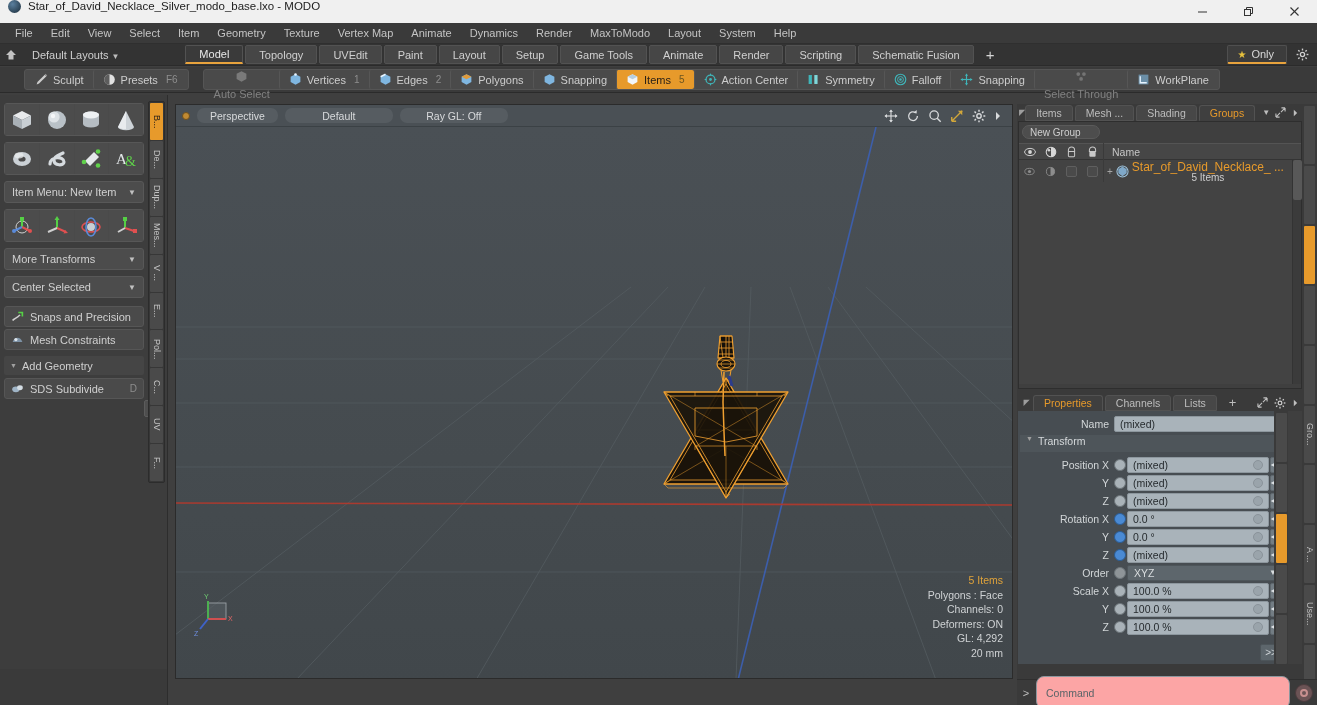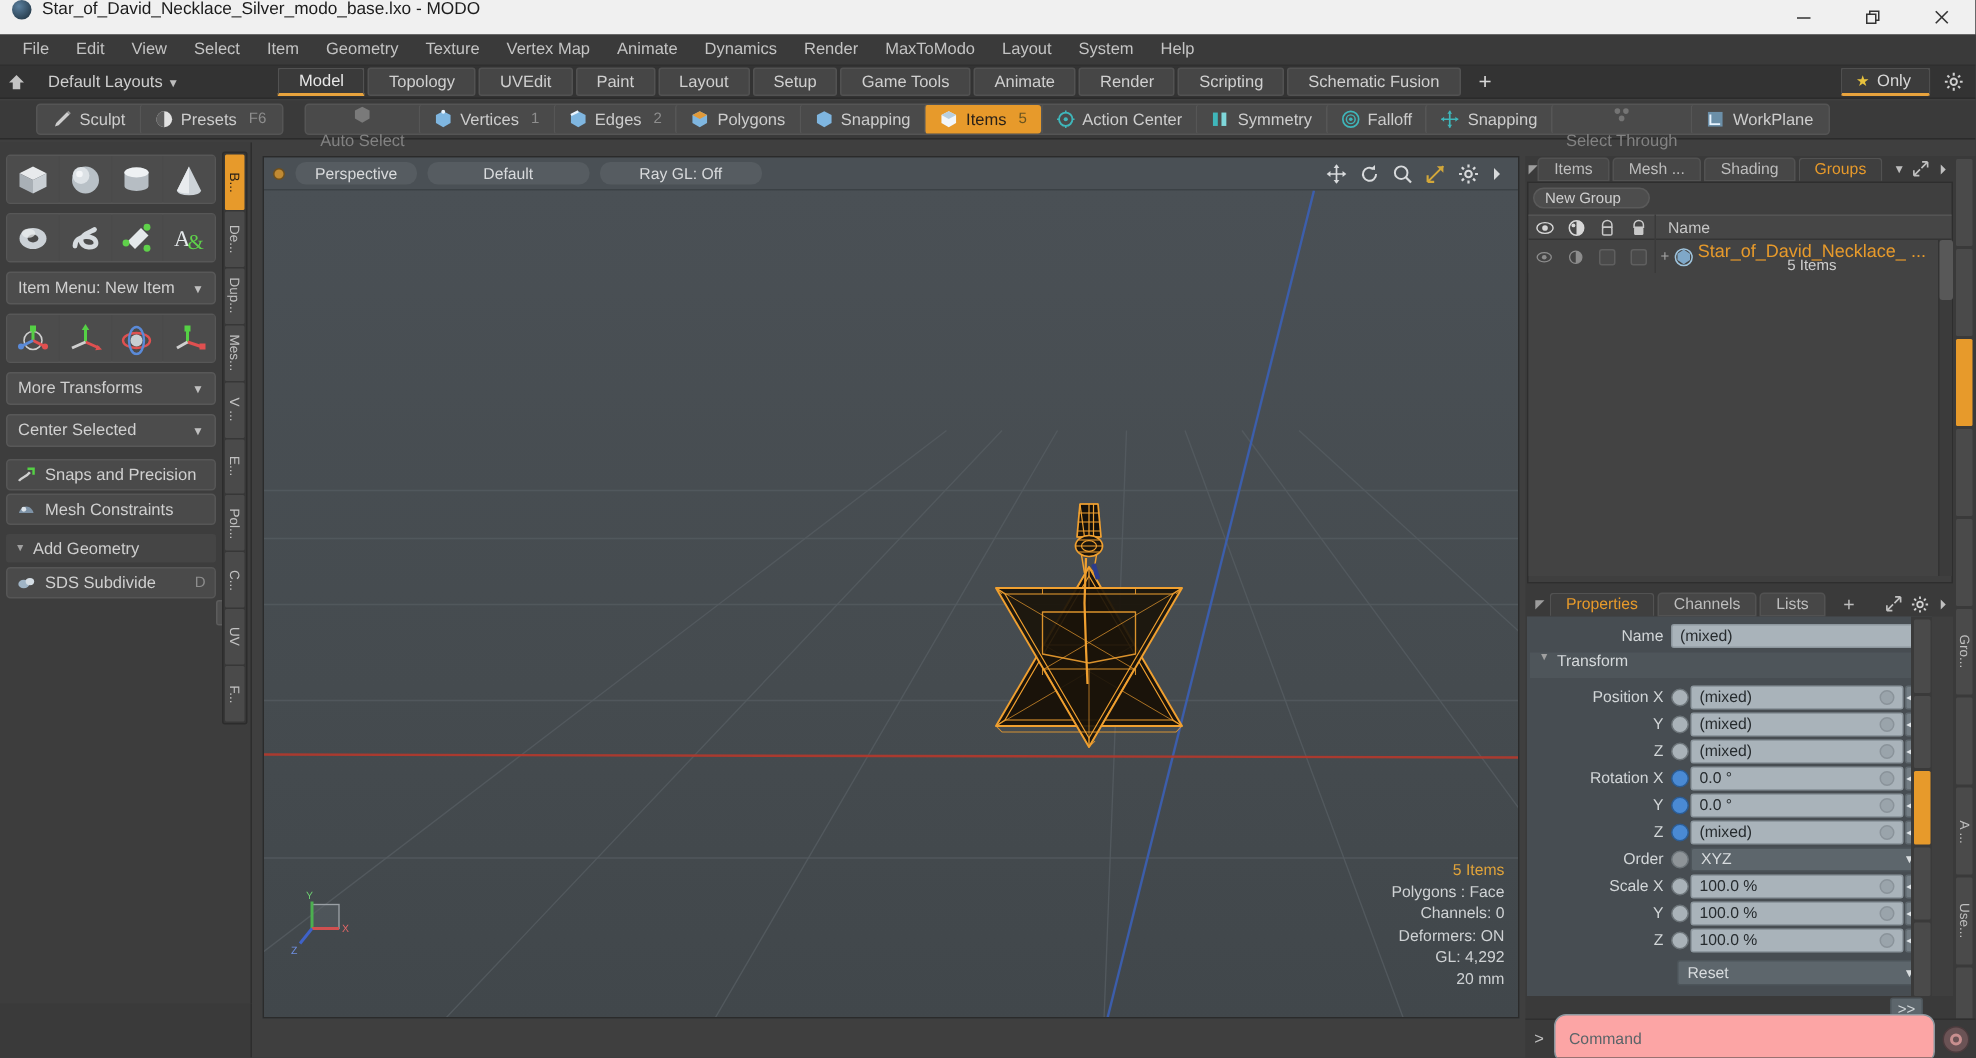--- a/index.html
+++ b/index.html
@@ -1040,26 +1040,20 @@
         <div class="prow">
           <div class="plabel">Z</div>
           <span class="pradio"></span>
           <div class="pfield">
               <span>100.0 %</span>
               <span class="pcircle"></span>
             </div>
           <div class="pnudge">◀▶</div>
         </div>
 
-        <div class="preset-row">
-          <div class="preset-sel">
-            <span>Reset</span>
-            <span class="dd-caret" style="margin-left:auto;font-size:8px">▼</span>
-          </div>
-        </div>
 
         <div class="adv-row">
           <div class="adv-btn">&gt;&gt;</div>
         </div>
       </div>
 
       <div class="prop-side">
         <div class="ps-seg"></div>
         <div class="ps-seg"></div>
         <div class="ps-seg active"></div>

